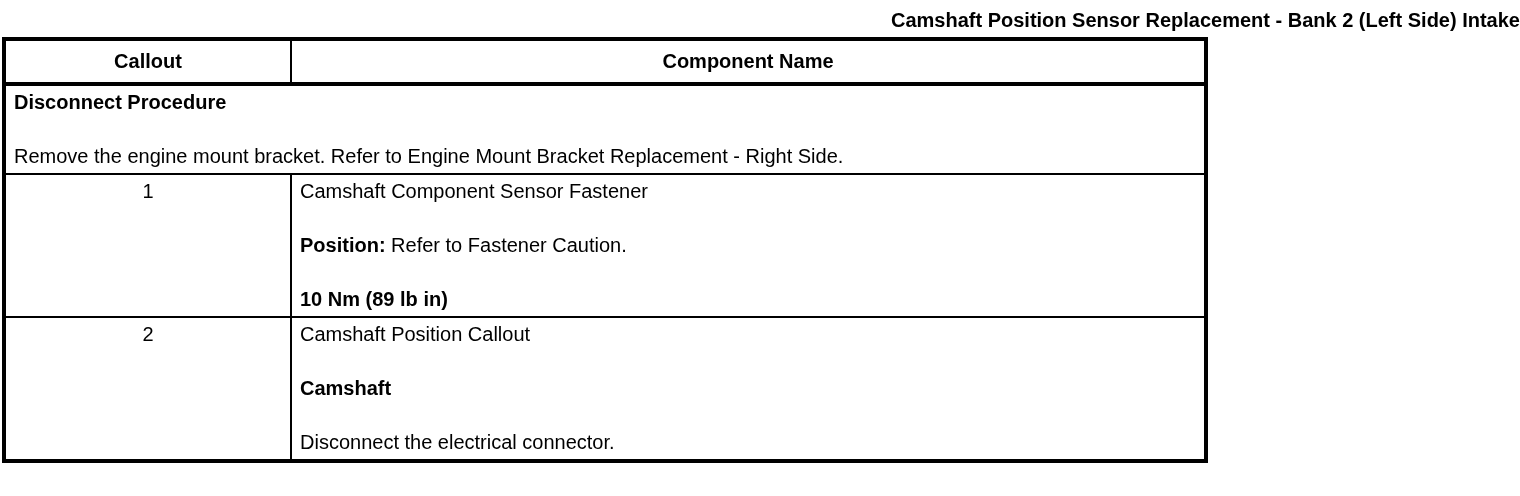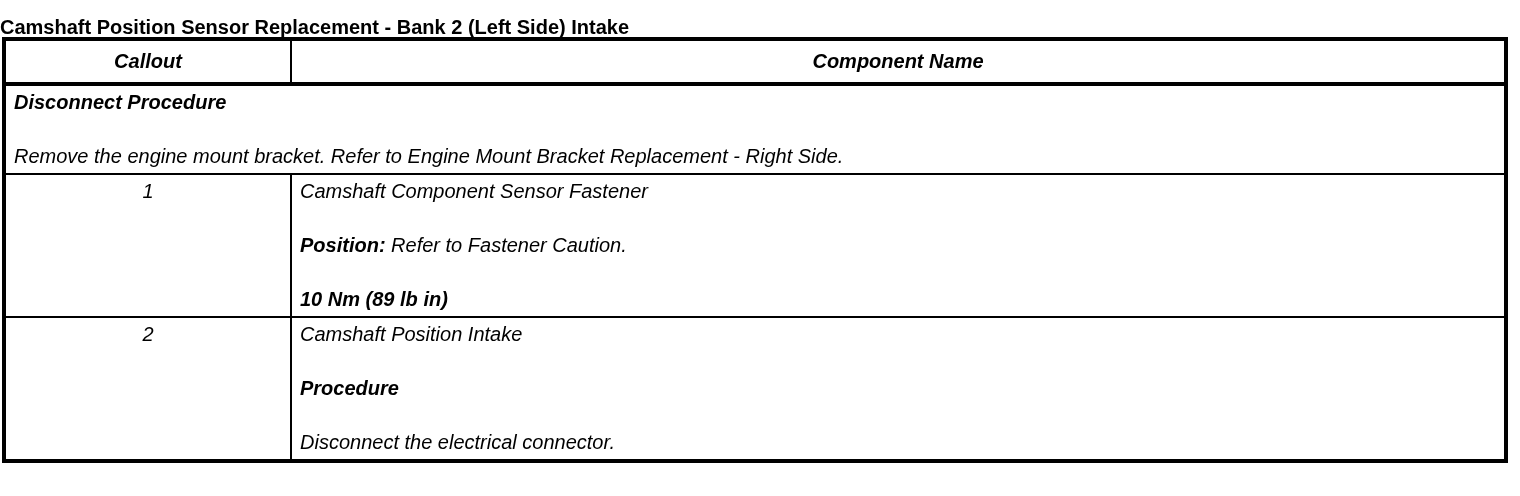--- a/index.html
+++ b/index.html
@@ -11,35 +11,34 @@
     font-family: "Liberation Sans", sans-serif;
     color: #000000;
     overflow: hidden;
   }
   .page {
     position: relative;
     width: 1520px;
     height: 496px;
   }
   .doc-title {
-    text-align: left;
+    text-align: right;
     font-weight: bold;
     font-size: 20px;
     line-height: 24px;
-    padding-top: 15px;
+    padding-top: 8px;
     height: 32px;
     box-sizing: border-box;
   }
   table.spec-table {
     border-collapse: collapse;
     table-layout: fixed;
-    width: 1506px;
+    width: 1206px;
     margin-left: 2px;
     margin-top: 5px;
-    font-style: italic;
   }
   table.spec-table col.col-callout { width: 287px; }
   table.spec-table td, table.spec-table th {
     border: 2px solid #000000;
     vertical-align: top;
     box-sizing: border-box;
     font-size: 20px;
     line-height: 23px;
     padding: 5px 8px;
   }
@@ -103,21 +102,21 @@
       <td class="component-cell">
         <p><span class="b"></span><span>Camshaft Component Sensor Fastener</span></p>
         <p><span class="b">Position:</span><span> Refer to Fastener Caution.</span></p>
         <p><span class="b">10 Nm (89 lb in)</span><span></span></p>
       </td>
     </tr>
 
     <tr>
       <td class="callout-cell">2</td>
       <td class="component-cell">
-        <p><span class="b"></span><span>Camshaft Position Intake</span></p>
-        <p><span class="b">Procedure</span><span></span></p>
+        <p><span class="b"></span><span>Camshaft Position Callout</span></p>
+        <p><span class="b">Camshaft</span><span></span></p>
         <p><span class="b"></span><span>Disconnect the electrical connector.</span></p>
       </td>
     </tr>
 
   </tbody>
     </table>
 </div>
 
 </body></html>

